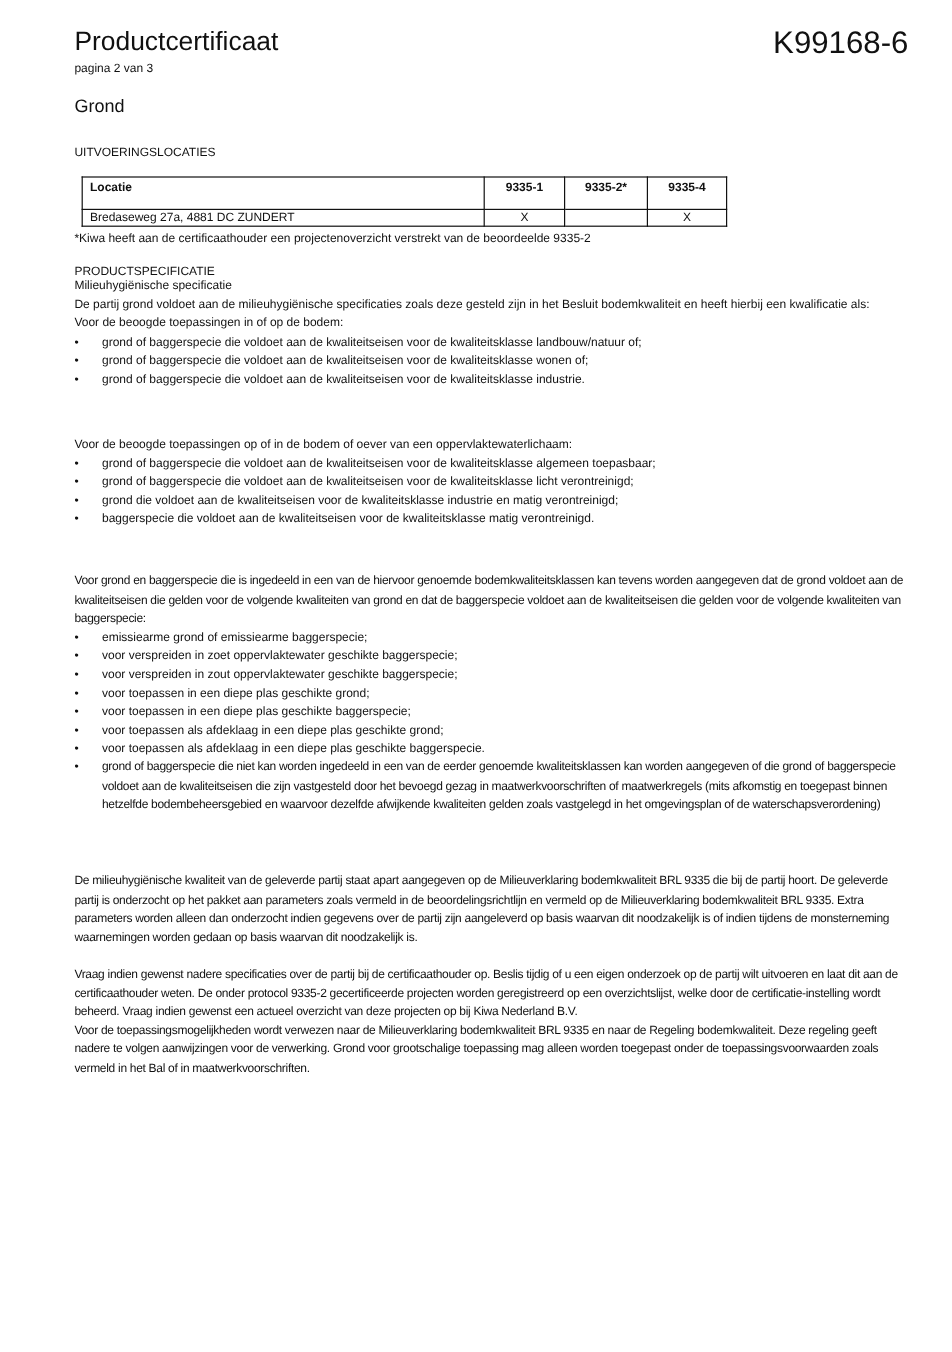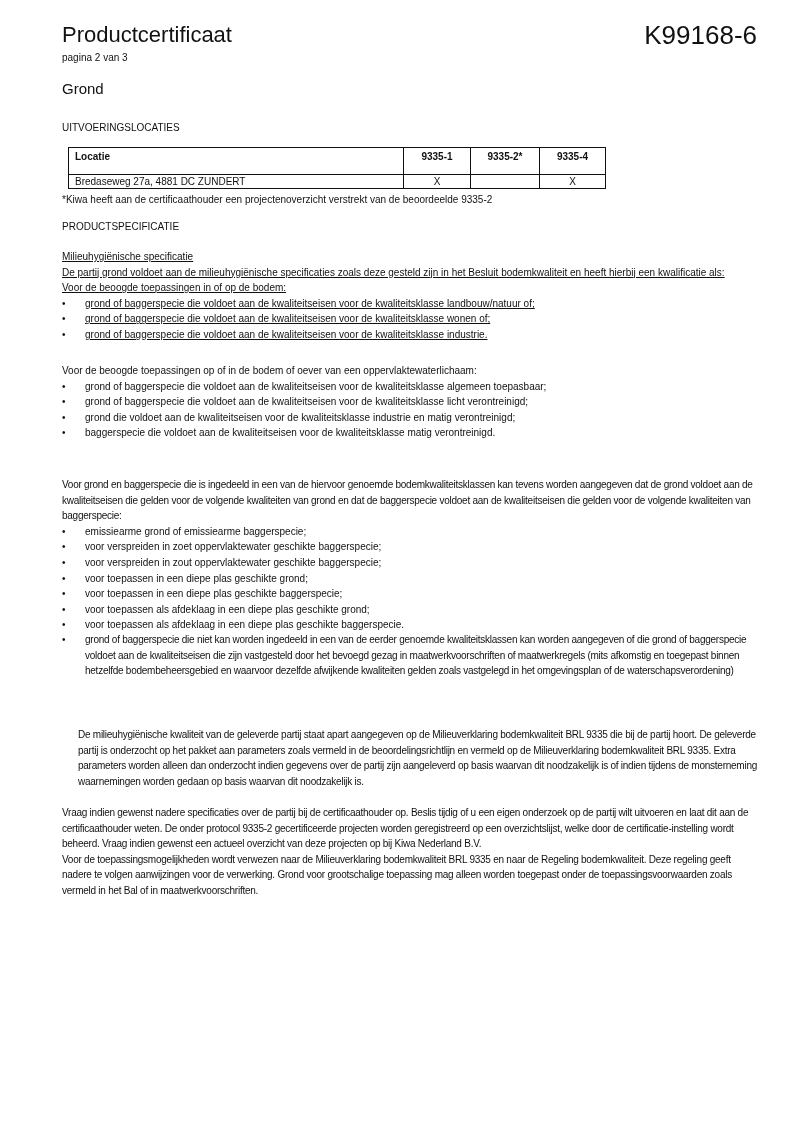--- a/index.html
+++ b/index.html
@@ -57,21 +57,21 @@
     <td class="c"></td>
     <td class="c">X</td>
   </tr>
 </tbody>
   </table>
 
 <div class="footnote">*Kiwa heeft aan de certificaathouder een projectenoverzicht verstrekt van de beoordeelde 9335-2</div>
 
 <div class="section-head" style="top:221px;">PRODUCTSPECIFICATIE</div>
 
-<div class="block" style="top:249px;text-decoration:underline;">
+<div class="block" style="top:231px;">
   <p>Milieuhygiënische specificatie</p>
   <p>De partij grond voldoet aan de milieuhygiënische specificaties zoals deze gesteld zijn in het Besluit bodemkwaliteit en heeft hierbij een kwalificatie als:</p>
   <p>Voor de beoogde toepassingen in of op de bodem:</p>
   <ul class="b">
     <li><span class="dot">•</span><span>grond of baggerspecie die voldoet aan de kwaliteitseisen voor de kwaliteitsklasse landbouw/natuur of;</span></li>
     <li><span class="dot">•</span><span>grond of baggerspecie die voldoet aan de kwaliteitseisen voor de kwaliteitsklasse wonen of;</span></li>
     <li><span class="dot">•</span><span>grond of baggerspecie die voldoet aan de kwaliteitseisen voor de kwaliteitsklasse industrie.</span></li>
   </ul>
 </div>
 
@@ -97,20 +97,20 @@
     <li><span class="dot">•</span><span>voor toepassen als afdeklaag in een diepe plas geschikte baggerspecie.</span></li>
   </ul>
 </div>
 
 <div class="block cond" style="top:632px;">
   <ul class="b">
     <li><span class="dot">•</span><span>grond of baggerspecie die niet kan worden ingedeeld in een van de eerder genoemde kwaliteitsklassen kan worden aangegeven of die grond of baggerspecie voldoet aan de kwaliteitseisen die zijn vastgesteld door het bevoegd gezag in maatwerkvoorschriften of maatwerkregels (mits afkomstig en toegepast binnen hetzelfde bodembeheersgebied en waarvoor dezelfde afwijkende kwaliteiten gelden zoals vastgelegd in het omgevingsplan of de waterschapsverordening)</span></li>
   </ul>
 </div>
 
-<div class="block cond" style="top:727px;margin-left:16px;">
+<div class="block cond" style="top:727px;">
   <p>De milieuhygiënische kwaliteit van de geleverde partij staat apart aangegeven op de Milieuverklaring bodemkwaliteit BRL 9335 die bij de partij hoort. De geleverde partij is onderzocht op het pakket aan parameters zoals vermeld in de beoordelingsrichtlijn en vermeld op de Milieuverklaring bodemkwaliteit BRL 9335. Extra parameters worden alleen dan onderzocht indien gegevens over de partij zijn aangeleverd op basis waarvan dit noodzakelijk is of indien tijdens de monsterneming waarnemingen worden gedaan op basis waarvan dit noodzakelijk is.</p>
 </div>
 
 <div class="block cond" style="top:805px;">
   <p>Vraag indien gewenst nadere specificaties over de partij bij de certificaathouder op. Beslis tijdig of u een eigen onderzoek op de partij wilt uitvoeren en laat dit aan de certificaathouder weten. De onder protocol 9335-2 gecertificeerde projecten worden geregistreerd op een overzichtslijst, welke door de certificatie-instelling wordt beheerd. Vraag indien gewenst een actueel overzicht van deze projecten op bij Kiwa Nederland B.V.</p>
   <p>Voor de toepassingsmogelijkheden wordt verwezen naar de Milieuverklaring bodemkwaliteit BRL 9335 en naar de Regeling bodemkwaliteit. Deze regeling geeft nadere te volgen aanwijzingen voor de verwerking. Grond voor grootschalige toepassing mag alleen worden toegepast onder de toepassingsvoorwaarden zoals vermeld in het Bal of in maatwerkvoorschriften.</p>
 </div>
 
 </body></html>

